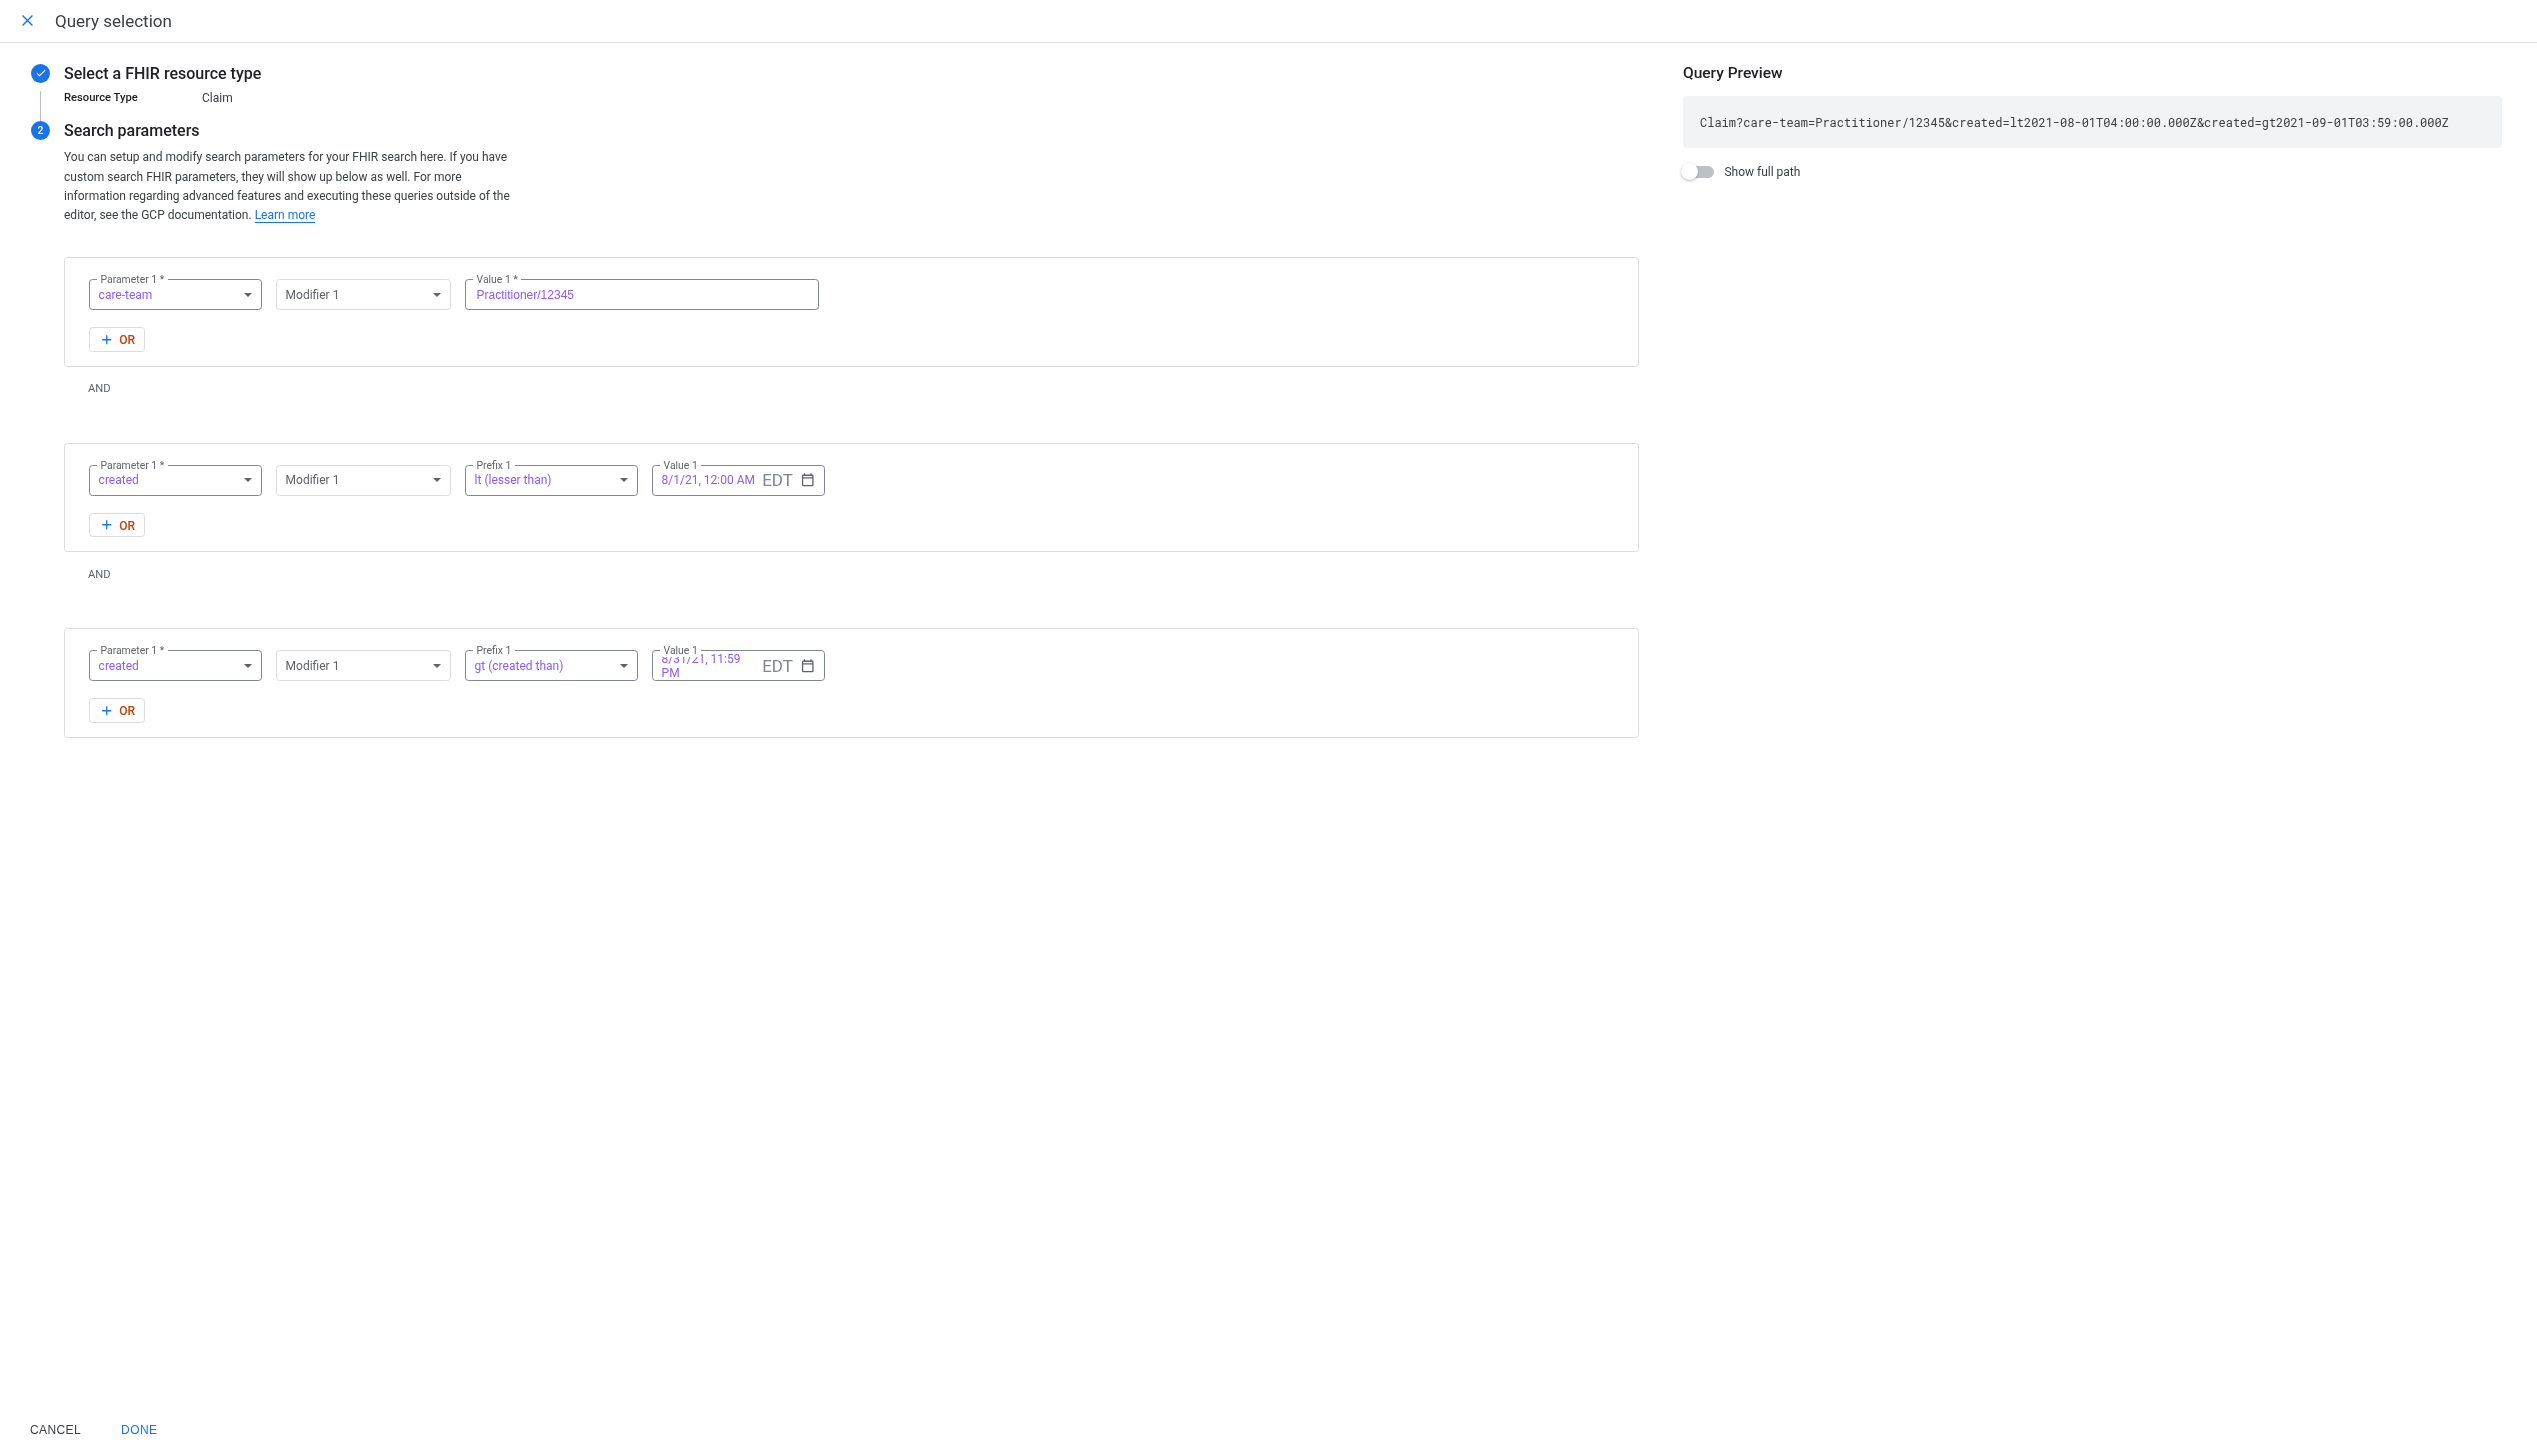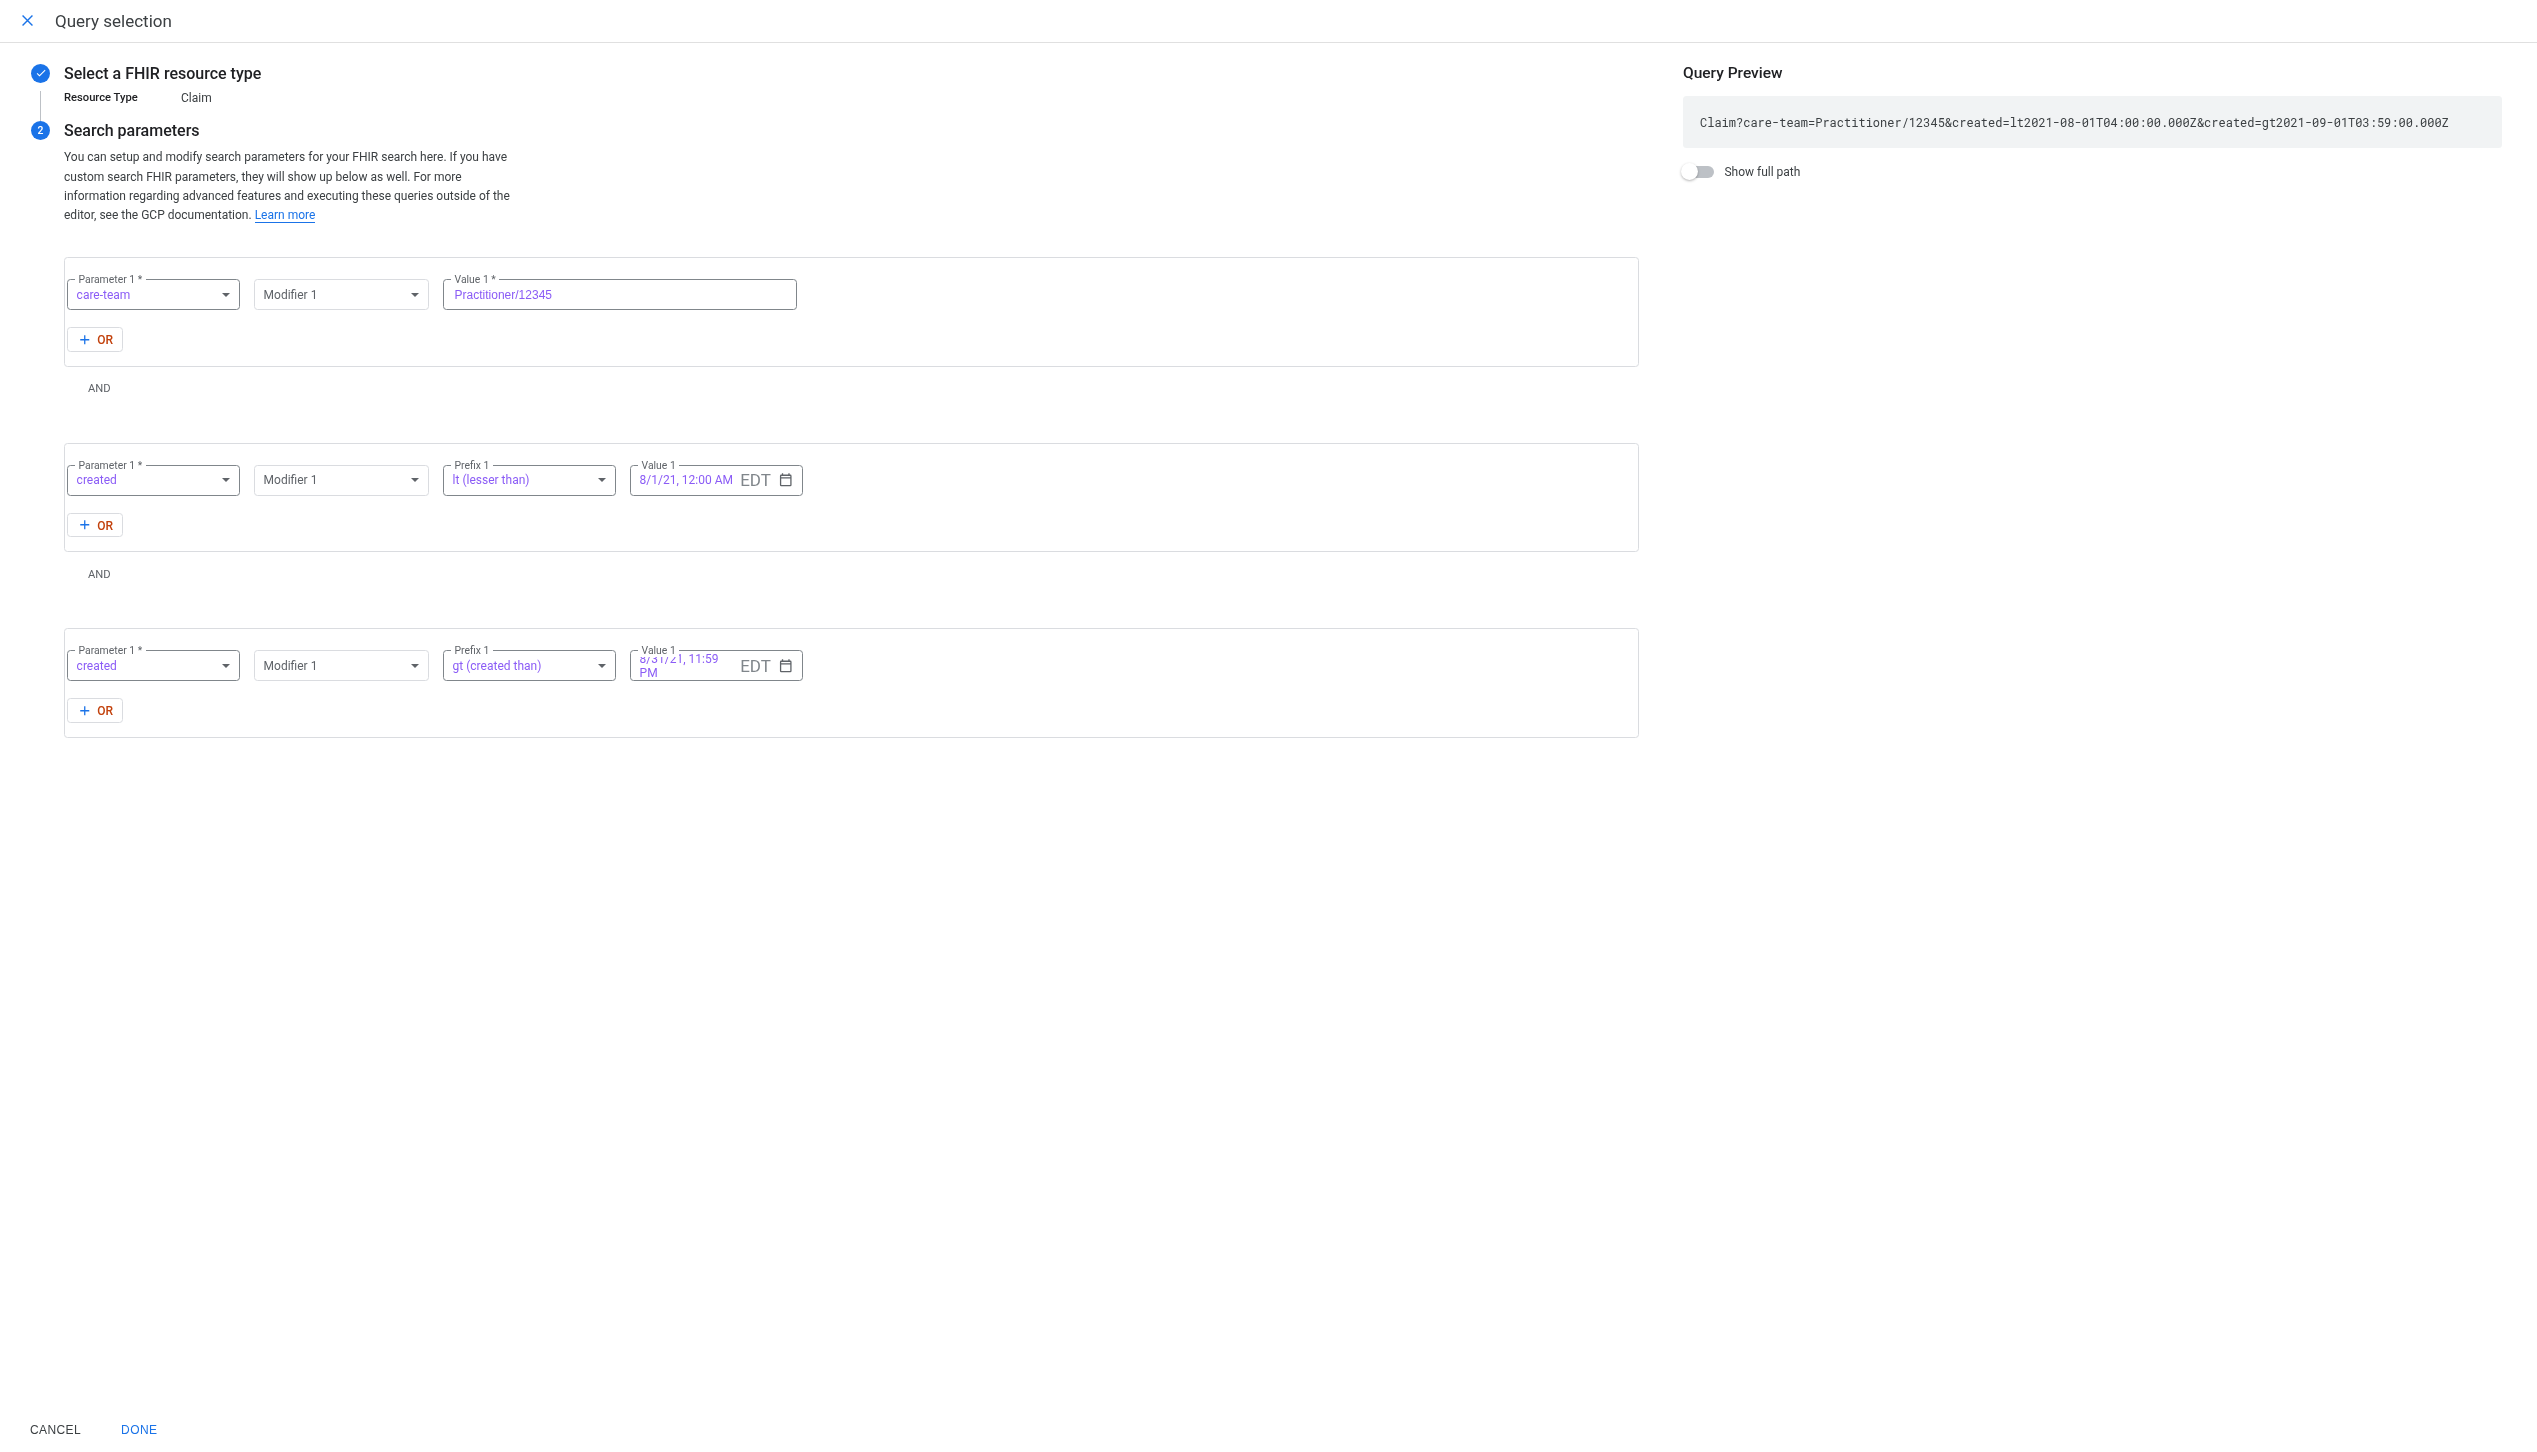--- a/index.html
+++ b/index.html
@@ -72,21 +72,21 @@
     line-height: 19px;
   }
   .step-row {
     display: flex;
     margin-bottom: 15.5px;
   }
   .step-row-label {
     font-size: 11.2px;
     font-weight: 500;
     color: #202124;
-    width: 117px;
+    width: 138px;
   }
   .step-row-value {
     font-size: 12px;
     color: #3c4043;
   }
   .connector-line {
     width: 19px;
     display: flex;
     justify-content: center;
     flex-shrink: 0;
@@ -106,21 +106,21 @@
   }
   .learn-more {
     color: #1a73e8;
     text-decoration: none;
     border-bottom: 0.9px solid #1a73e8;
     cursor: pointer;
   }
   .param-card {
     border: 0.9px solid #dadce0;
     border-radius: 3.5px;
-    padding: 21px 14px 14px 2px;
+    padding: 21px 14px 14px 24px;
     margin-bottom: 0;
     margin-top: 32px;
   }
   .param-row {
     display: flex;
     gap: 14px;
     margin-bottom: 17px;
   }
   .field {
     position: relative;

